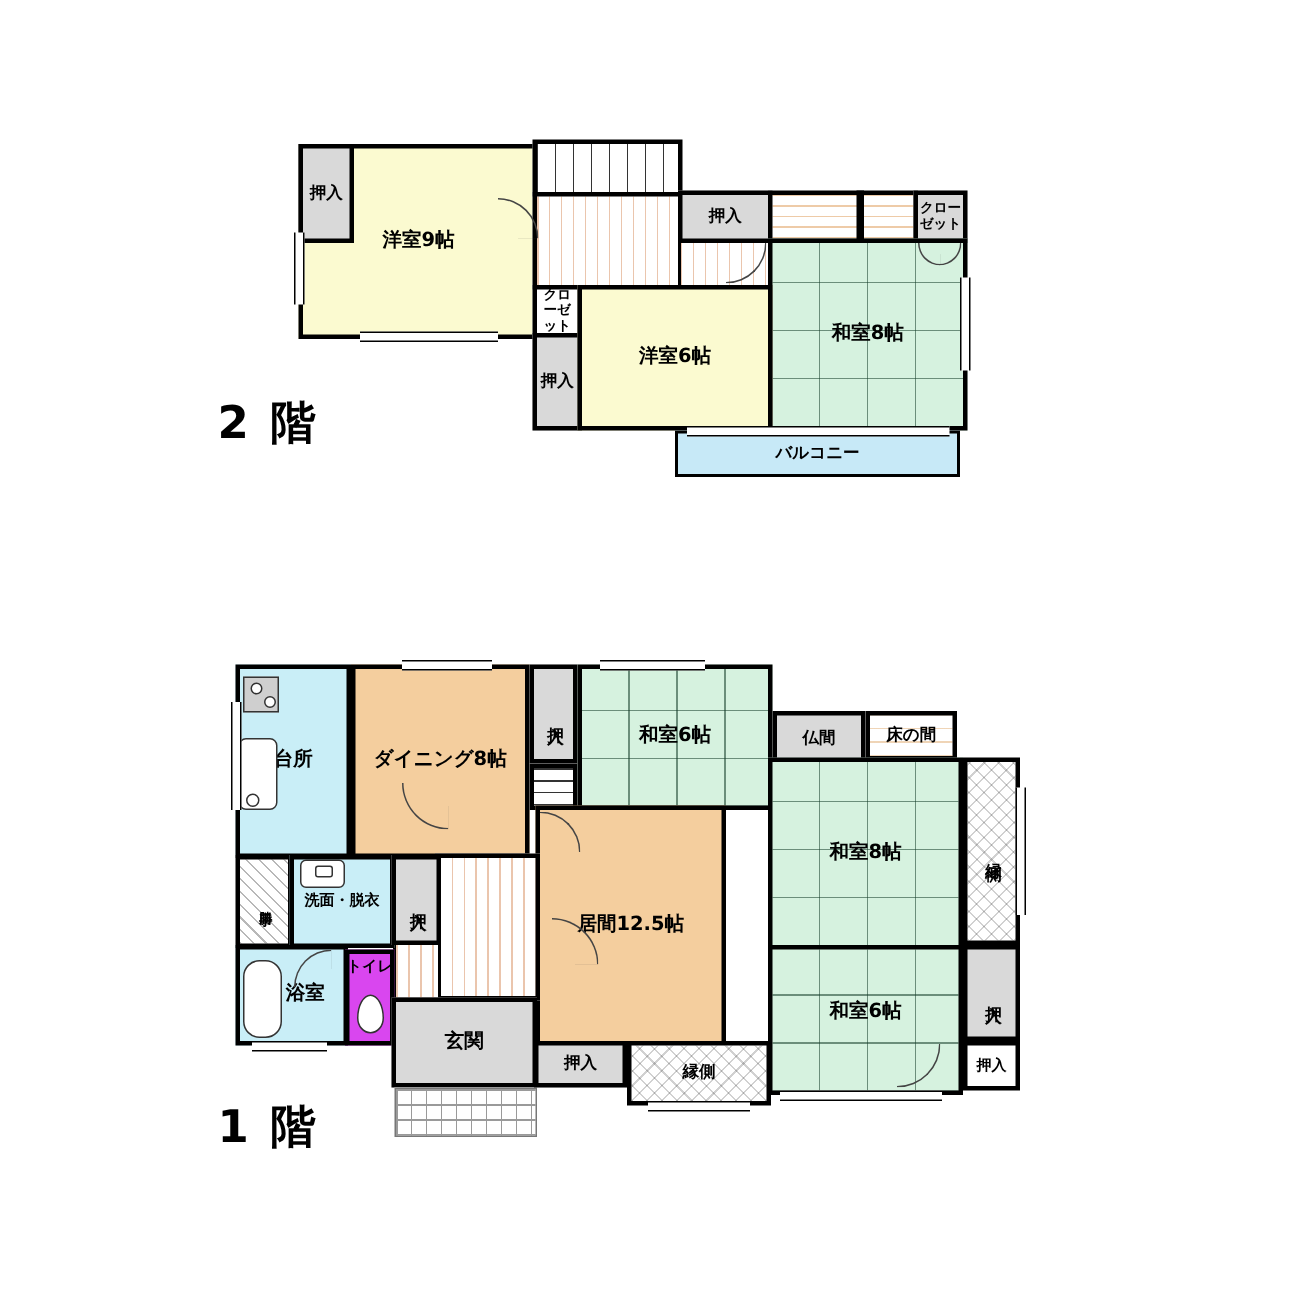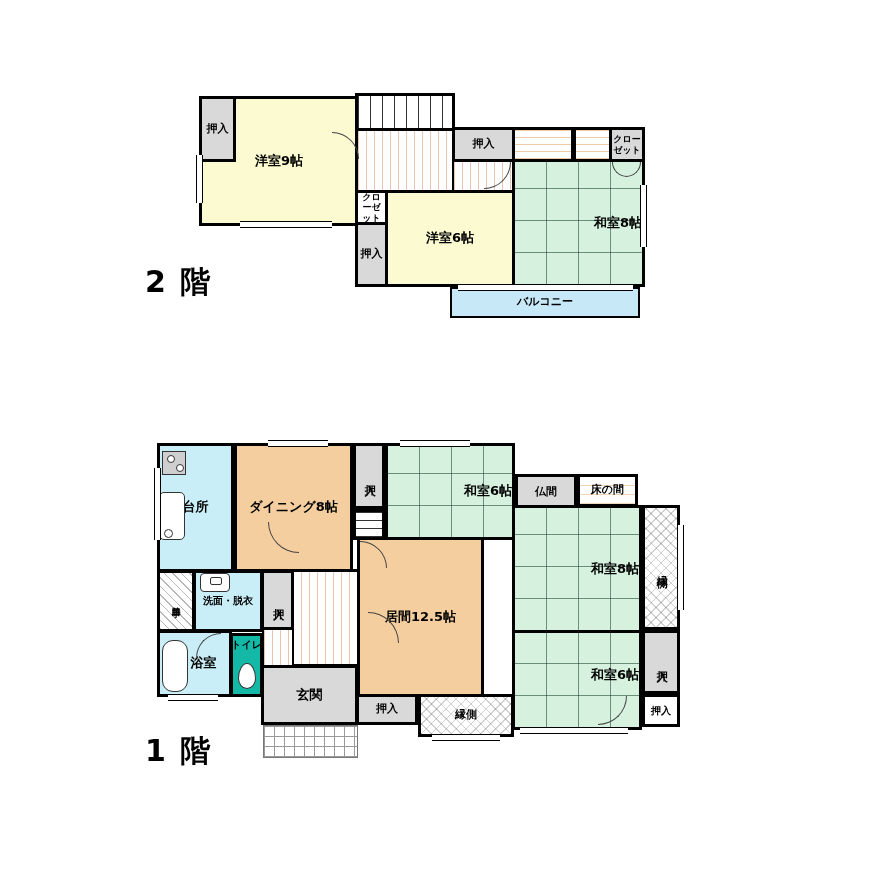--- a/index.html
+++ b/index.html
@@ -11,26 +11,26 @@
         display:flex;align-items:center;justify-content:center;}
   .thin{border-width:2px;}
   .noborder{border:none;}
   .lbl{font-weight:bold;font-size:13px;line-height:1.15;text-align:center;white-space:nowrap;}
   .sm{font-size:11px;}
   .xs{font-size:9px;white-space:normal;}
   .vert{writing-mode:vertical-rl;text-orientation:upright;letter-spacing:1px;white-space:nowrap;}
   .wrap{white-space:normal;}
   
   .c-yellow{background:#FBFAD0;}
-  .c-green{background:#D6F2DF;justify-content:flex-end;}
+  .c-green{background:#D6F2DF;}
   .c-tan{background:#F4CE9E;}
   .c-cyan{background:#C9EEF7;}
   .c-gray{background:#D9D9D9;}
   .c-blue{background:#C7E9F7;}
-  .c-cream{background:#14b8a6;}
+  .c-cream{background:#d946ef;}
   .c-white{background:#fff;}
   
   .p-hallv{background:
      repeating-linear-gradient(90deg, rgba(214,140,92,.5) 0 1px, transparent 1px 8px),#fff;}
   .p-hatchh{background:
      repeating-linear-gradient(0deg, rgba(224,160,96,.55) 0 1px, transparent 1px 7px),#fff;}
   .p-toko{background:
      repeating-linear-gradient(0deg, rgba(224,170,110,.5) 0 1px, transparent 1px 9px),#fff;}
   .p-cross{background:
      repeating-linear-gradient(45deg, rgba(0,0,0,.18) 0 1px, transparent 1px 7px),

